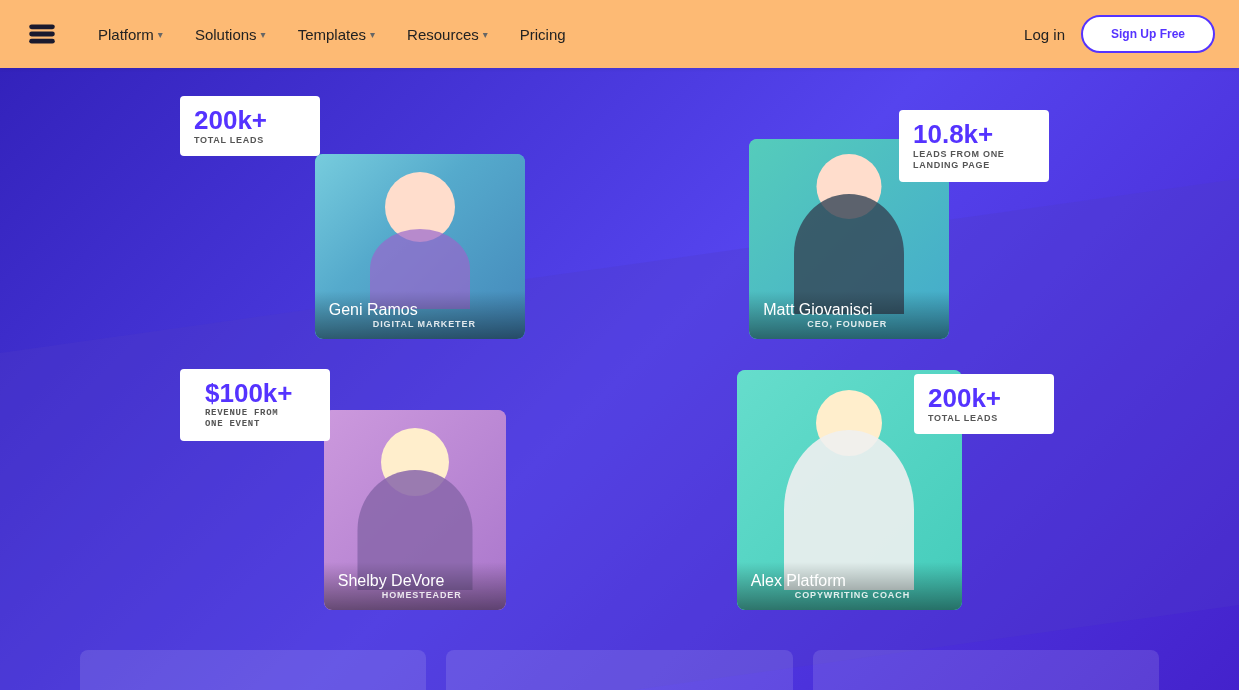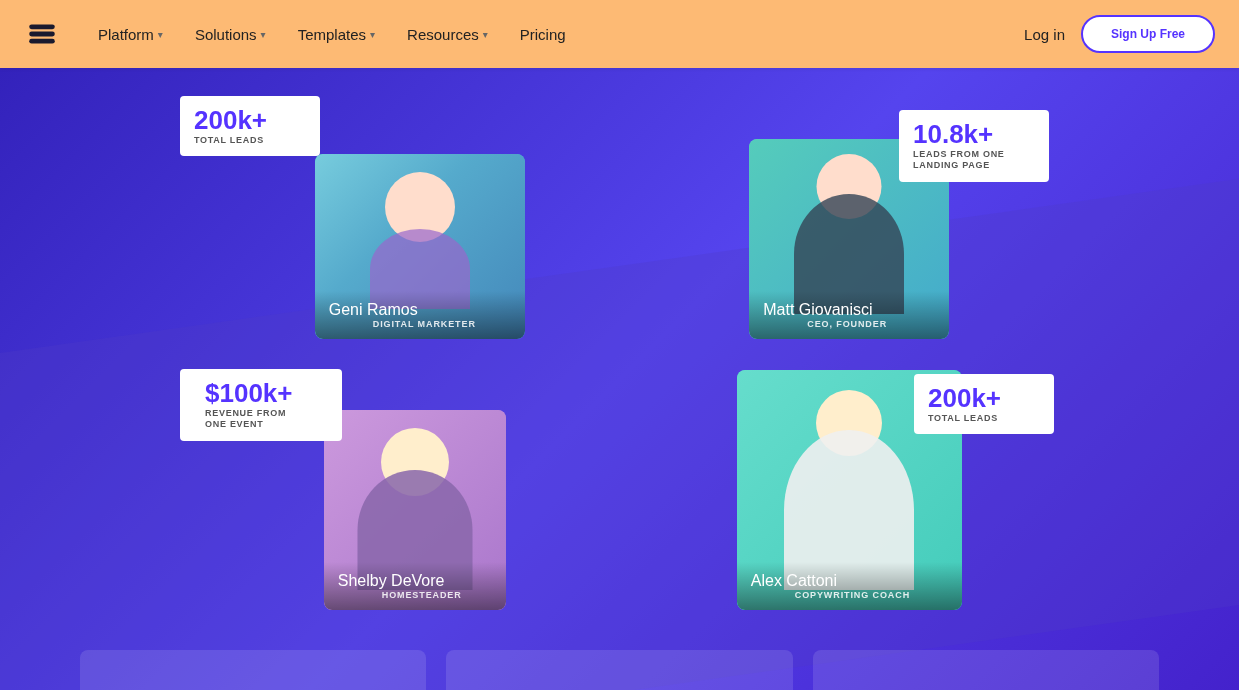--- a/index.html
+++ b/index.html
@@ -261,23 +261,23 @@
         </div>
       </div>
       <div class="stat-badge" style="top:22px;right:10px;width:150px;">
         <div class="stat-number">10.8k+</div>
         <div class="stat-label" style="white-space:pre-line;">LEADS FROM ONE
 LANDING PAGE</div>
       </div>
     </div>
 
     <div class="person-card card-shelby" style="justify-content:center;align-items:flex-end;">
-      <div class="stat-badge" style="top:10px;left:0;width:162px;padding-left:25px;">
+      <div class="stat-badge" style="top:10px;left:0;width:150px;padding-left:25px;">
         <div class="stat-number">$100k+</div>
-        <div class="stat-label" style="white-space:pre-line;">REVENUE FROM
+        <div class="stat-label" style="white-space:pre-line;font-family:Liberation Mono, monospace;">REVENUE FROM
 ONE EVENT</div>
       </div>
       <div class="person-img" style="width:182px;height:200px;background:linear-gradient(135deg,#cc99dd,#aa77cc);margin-left:40px;position:relative;">
         <div style="position:absolute;top:0;left:0;right:0;bottom:0;
                     background:linear-gradient(135deg,#cc99dd 0%,#aa77cc 100%);
                     border-radius:8px;"></div>
         <div style="position:absolute;top:18px;left:50%;transform:translateX(-50%);
                     width:68px;height:68px;border-radius:50%;background:#ffeecc;"></div>
         <div style="position:absolute;top:60px;left:50%;transform:translateX(-50%);
                     width:115px;height:120px;border-radius:50% 50% 0 0;background:#8866aa;opacity:0.85;"></div>
@@ -291,21 +291,21 @@
     <div class="person-card card-alex" style="justify-content:center;align-items:flex-end;">
       <div class="person-img" style="width:225px;height:240px;background:linear-gradient(135deg,#55ddcc,#33bbaa);margin-left:10px;position:relative;">
         <div style="position:absolute;top:0;left:0;right:0;bottom:0;
                     background:linear-gradient(135deg,#66ddcc 0%,#44ccbb 100%);
                     border-radius:8px;"></div>
         <div style="position:absolute;top:20px;left:50%;transform:translateX(-50%);
                     width:66px;height:66px;border-radius:50%;background:#ffeecc;"></div>
         <div style="position:absolute;top:60px;left:50%;transform:translateX(-50%);
                     width:130px;height:160px;border-radius:50% 50% 0 0;background:#f0f0f0;opacity:0.9;"></div>
         <div class="person-name-block">
-          <div class="person-name">Alex Cattoni</div>
+          <div class="person-name">Alex Platform</div>
           <div class="person-title">COPYWRITING COACH</div>
         </div>
       </div>
       <div class="stat-badge" style="top:15px;right:5px;width:140px;">
         <div class="stat-number">200k+</div>
         <div class="stat-label">TOTAL LEADS</div>
       </div>
     </div>
 
   </div>

